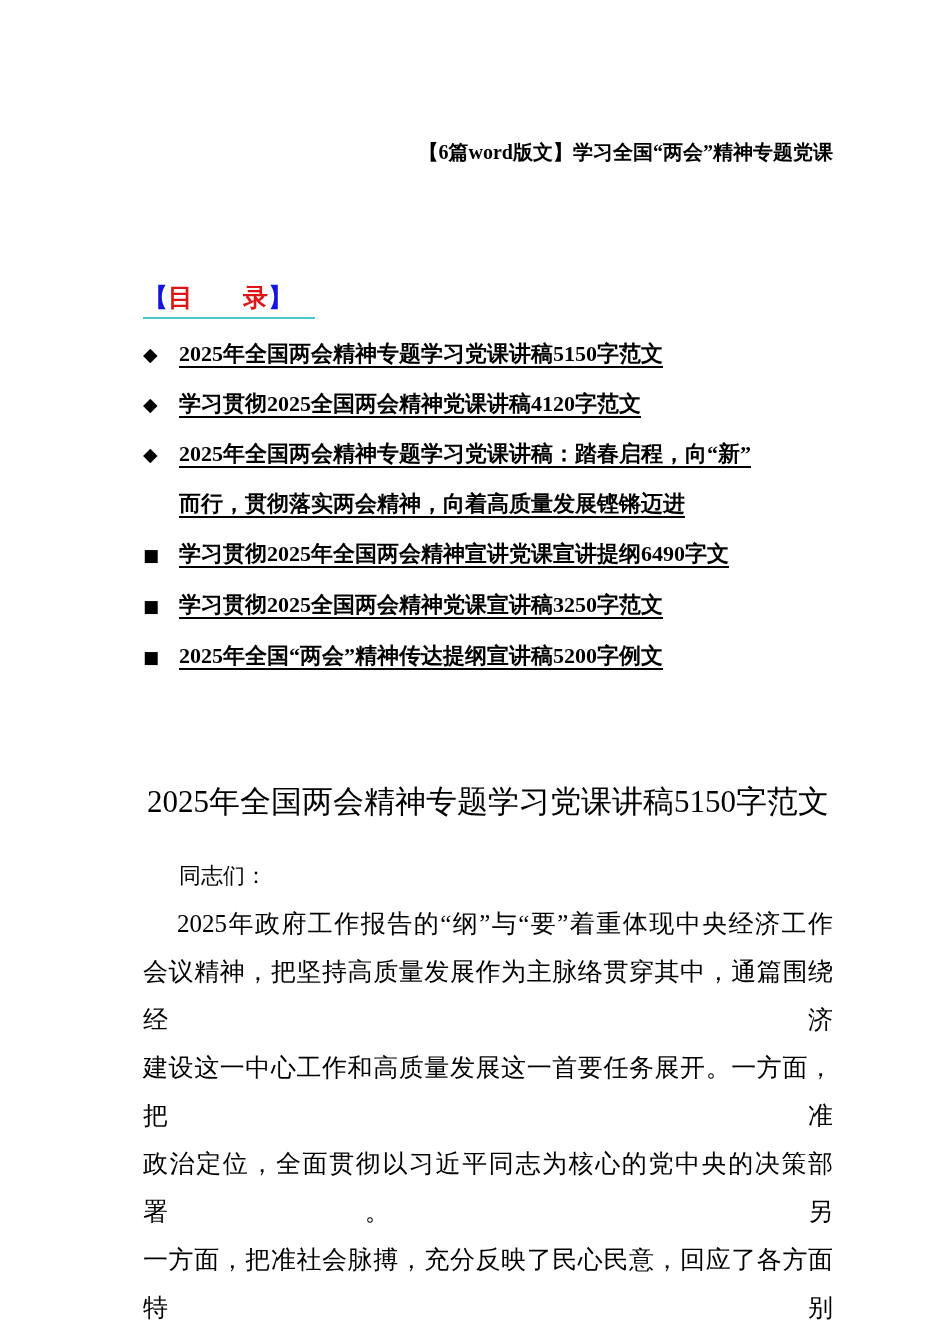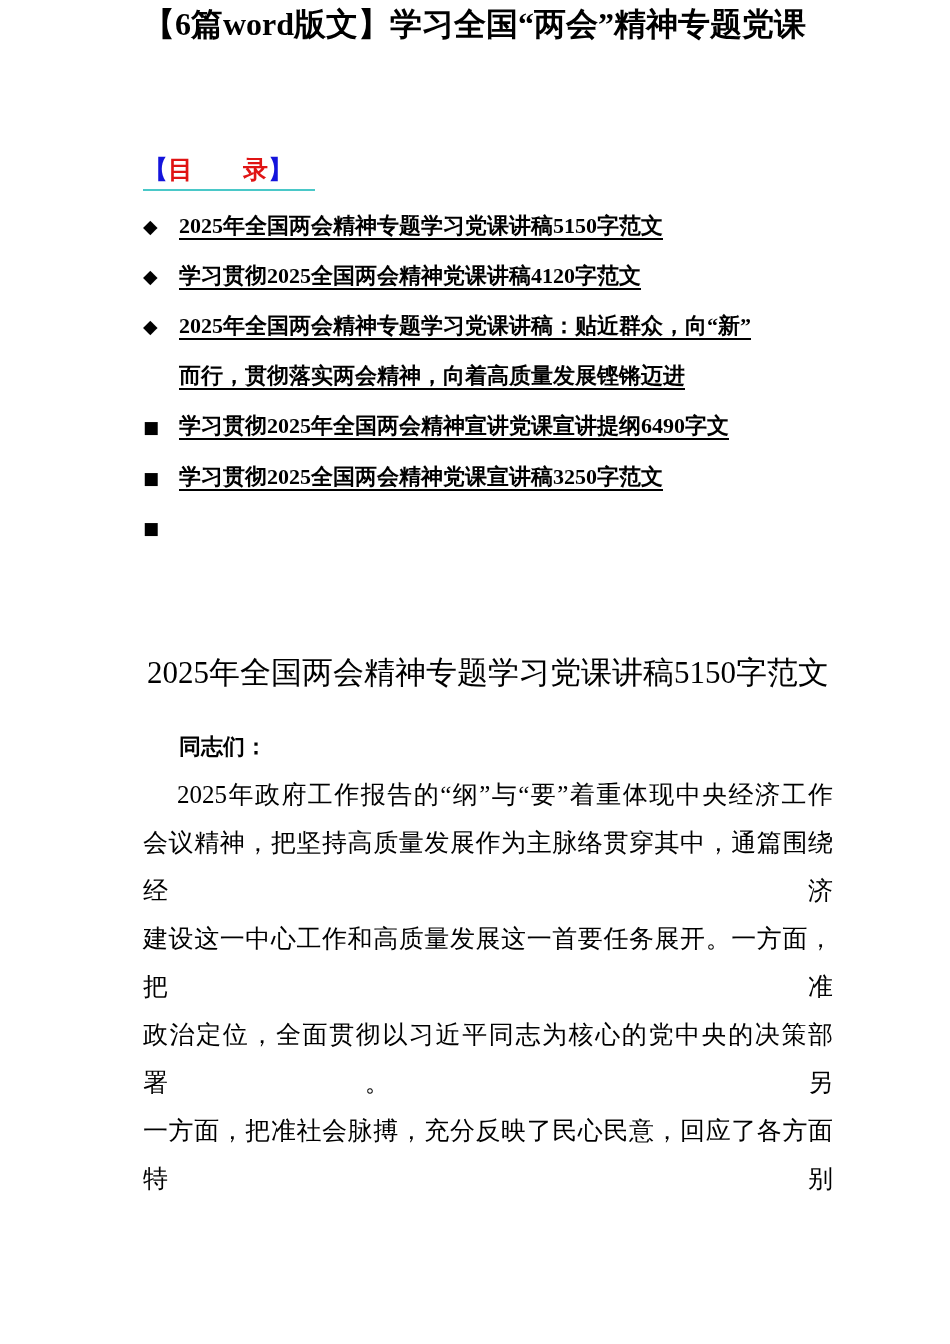--- a/index.html
+++ b/index.html
@@ -16,23 +16,24 @@
     height: 1344px;
     background: #ffffff;
     overflow: hidden;
   }
   .content {
     width: 690px;
     margin-left: 143px;
   }
   
   .doc-title {
-    font-size: 32px;
+    margin-top: 128px;
+    font-size: 20px;
     font-weight: bold;
-    text-align: left;
+    text-align: right;
     line-height: 48px;
   }
   .doc-title .t-line { white-space: nowrap; }
   
   .toc-header {
     margin-top: 106px;
     font-size: 25px;
     font-weight: bold;
     line-height: 32px;
   }
@@ -73,21 +74,20 @@
     font-weight: normal;
     text-align: center;
     line-height: 48px;
     white-space: nowrap;
   }
   .salutation {
     margin-top: 18px;
     font-size: 22px;
     line-height: 48px;
     padding-left: 36px;
-    font-weight: bold;
   }
   .paragraph { margin-top: 0; }
   .para-line {
     font-size: 25px;
     line-height: 48px;
     text-align: justify;
     text-align-last: justify;
   }
   .para-line.first { text-indent: 34px; }
 </style>
@@ -109,36 +109,37 @@
       <div class="toc-row">
         <span class="toc-bullet">◆</span>
         <span class="toc-text">2025年全国两会精神专题学习党课讲稿5150字范文</span>
       </div>
       <div class="toc-row">
         <span class="toc-bullet">◆</span>
         <span class="toc-text">学习贯彻2025全国两会精神党课讲稿4120字范文</span>
       </div>
       <div class="toc-row">
         <span class="toc-bullet">◆</span>
-        <span class="toc-text">2025年全国两会精神专题学习党课讲稿：贴近群众，向“新”</span>
+        <span class="toc-text">2025年全国两会精神专题学习党课讲稿：踏春启程，向“新”</span>
       </div>
       <div class="toc-row">
         <span class="toc-bullet"></span>
         <span class="toc-text">而行，贯彻落实两会精神，向着高质量发展铿锵迈进</span>
       </div>
       <div class="toc-row">
         <span class="toc-bullet square">■</span>
         <span class="toc-text">学习贯彻2025年全国两会精神宣讲党课宣讲提纲6490字文</span>
       </div>
       <div class="toc-row">
         <span class="toc-bullet square">■</span>
         <span class="toc-text">学习贯彻2025全国两会精神党课宣讲稿3250字范文</span>
       </div>
       <div class="toc-row">
         <span class="toc-bullet square">■</span>
+        <span class="toc-text">2025年全国“两会”精神传达提纲宣讲稿5200字例文</span>
       </div>
     </div>
 
     <h2 class="section-heading">2025年全国两会精神专题学习党课讲稿5150字范文</h2>
 
     <div class="salutation">同志们：</div>
 
     <div class="paragraph">
       <div class="para-line first">2025年政府工作报告的“纲”与“要”着重体现中央经济工作</div>
       <div class="para-line">会议精神，把坚持高质量发展作为主脉络贯穿其中，通篇围绕经济</div>

